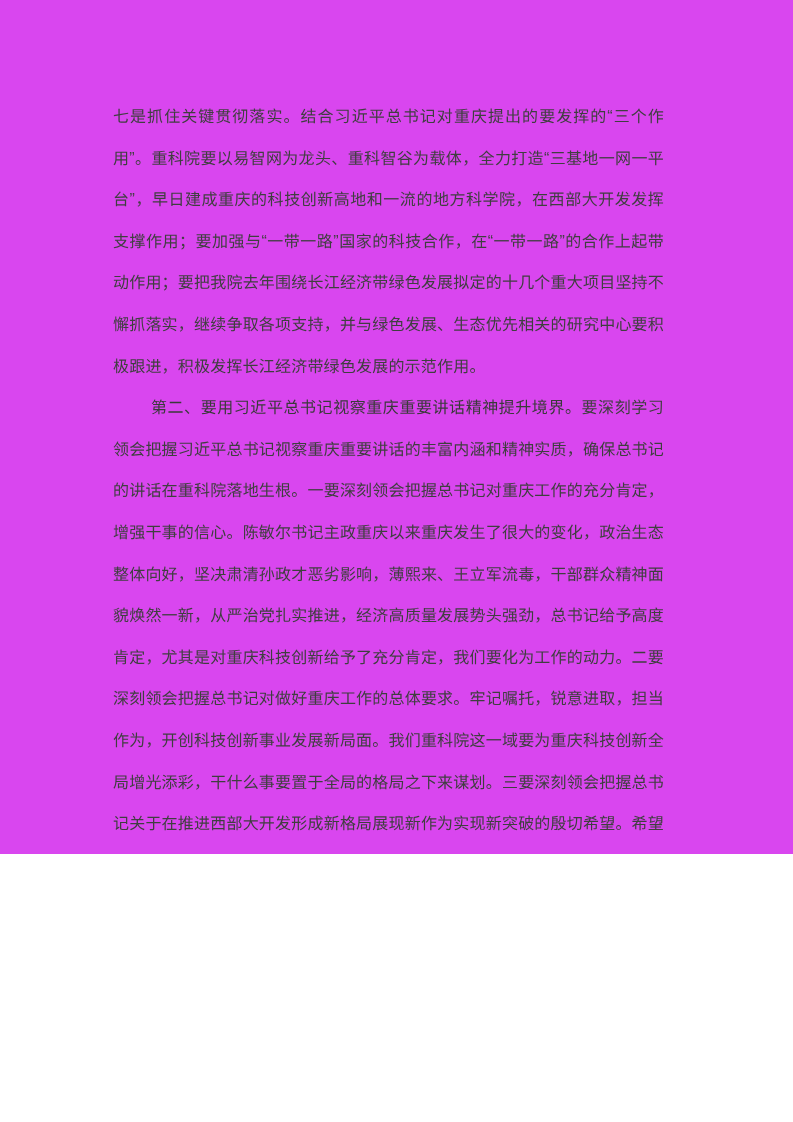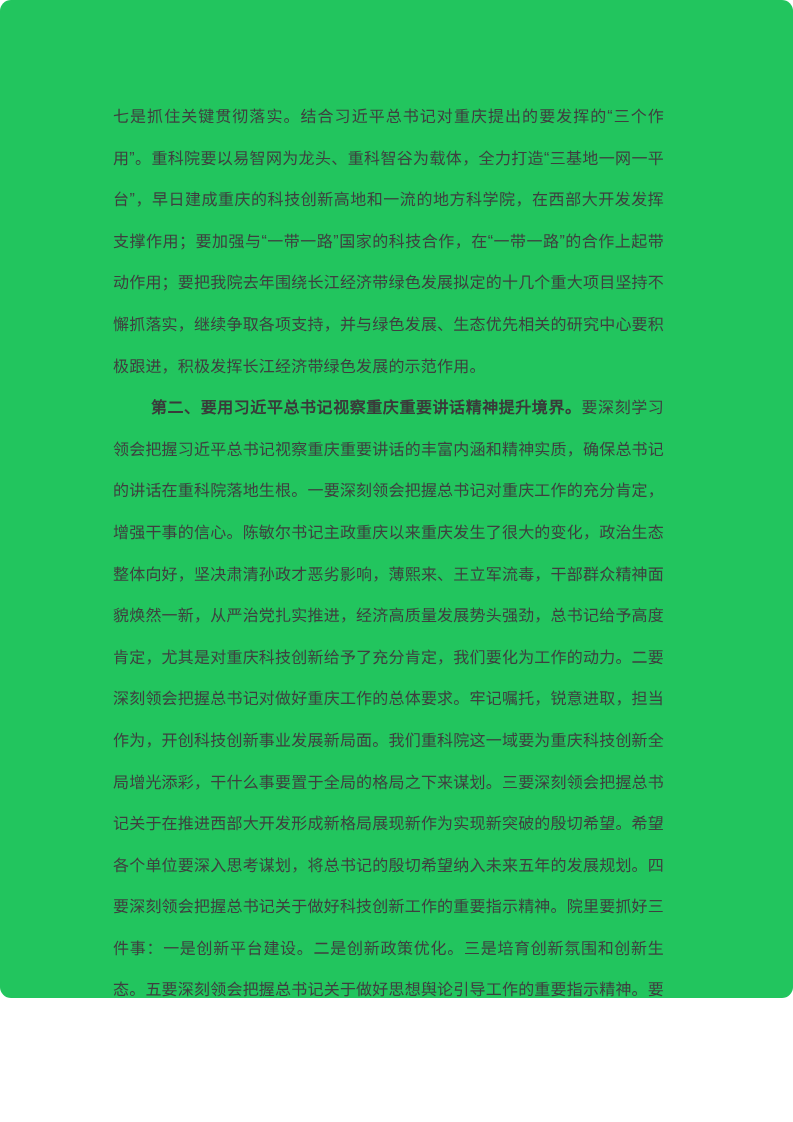--- a/index.html
+++ b/index.html
@@ -3,46 +3,45 @@
 <meta charset="utf-8">
 <style>
   html, body {
     margin: 0;
     padding: 0;
     background: #ffffff;
   }
   .page {
     position: relative;
     width: 793px;
-    height: 998px;
-    background: #22c55e;
+    height: 854px;
+    background: #d946ef;
     overflow: hidden;
     font-family: "Liberation Sans", sans-serif;
-    border-radius: 11px;
   }
   .text-block {
     position: absolute;
     left: 113px;
     top: 96px;
     width: 551px;
     color: #3f3f3f;
     font-size: 16px;
     line-height: 41.6px;
     text-align: justify;
     letter-spacing: 0.2px;
   }
   .para {
     margin: 0;
     padding: 0;
   }
   .para-indent {
     text-indent: 38px;
   }
   .lead-bold {
-    font-weight: 700;
+    font-weight: 400;
     color: #3a3a3a;
     margin-top: 16px;
   }
 </style>
 </head>
 <body>
 
 <div class="page">
   <div class="text-block">
     <p class="para"><span>七是抓住关键贯彻落实。结合习近平总书记对重庆提出的要发挥的“三个作用”。重科院要以易智网为龙头、重科智谷为载体，全力打造“三基地一网一平台”，早日建成重庆的科技创新高地和一流的地方科学院，在西部大开发发挥支撑作用；要加强与“一带一路”国家的科技合作，在“一带一路”的合作上起带动作用；要把我院去年围绕长江经济带绿色发展拟定的十几个重大项目坚持不懈抓落实，继续争取各项支持，并与绿色发展、生态优先相关的研究中心要积极跟进，积极发挥长江经济带绿色发展的示范作用。</span></p>

